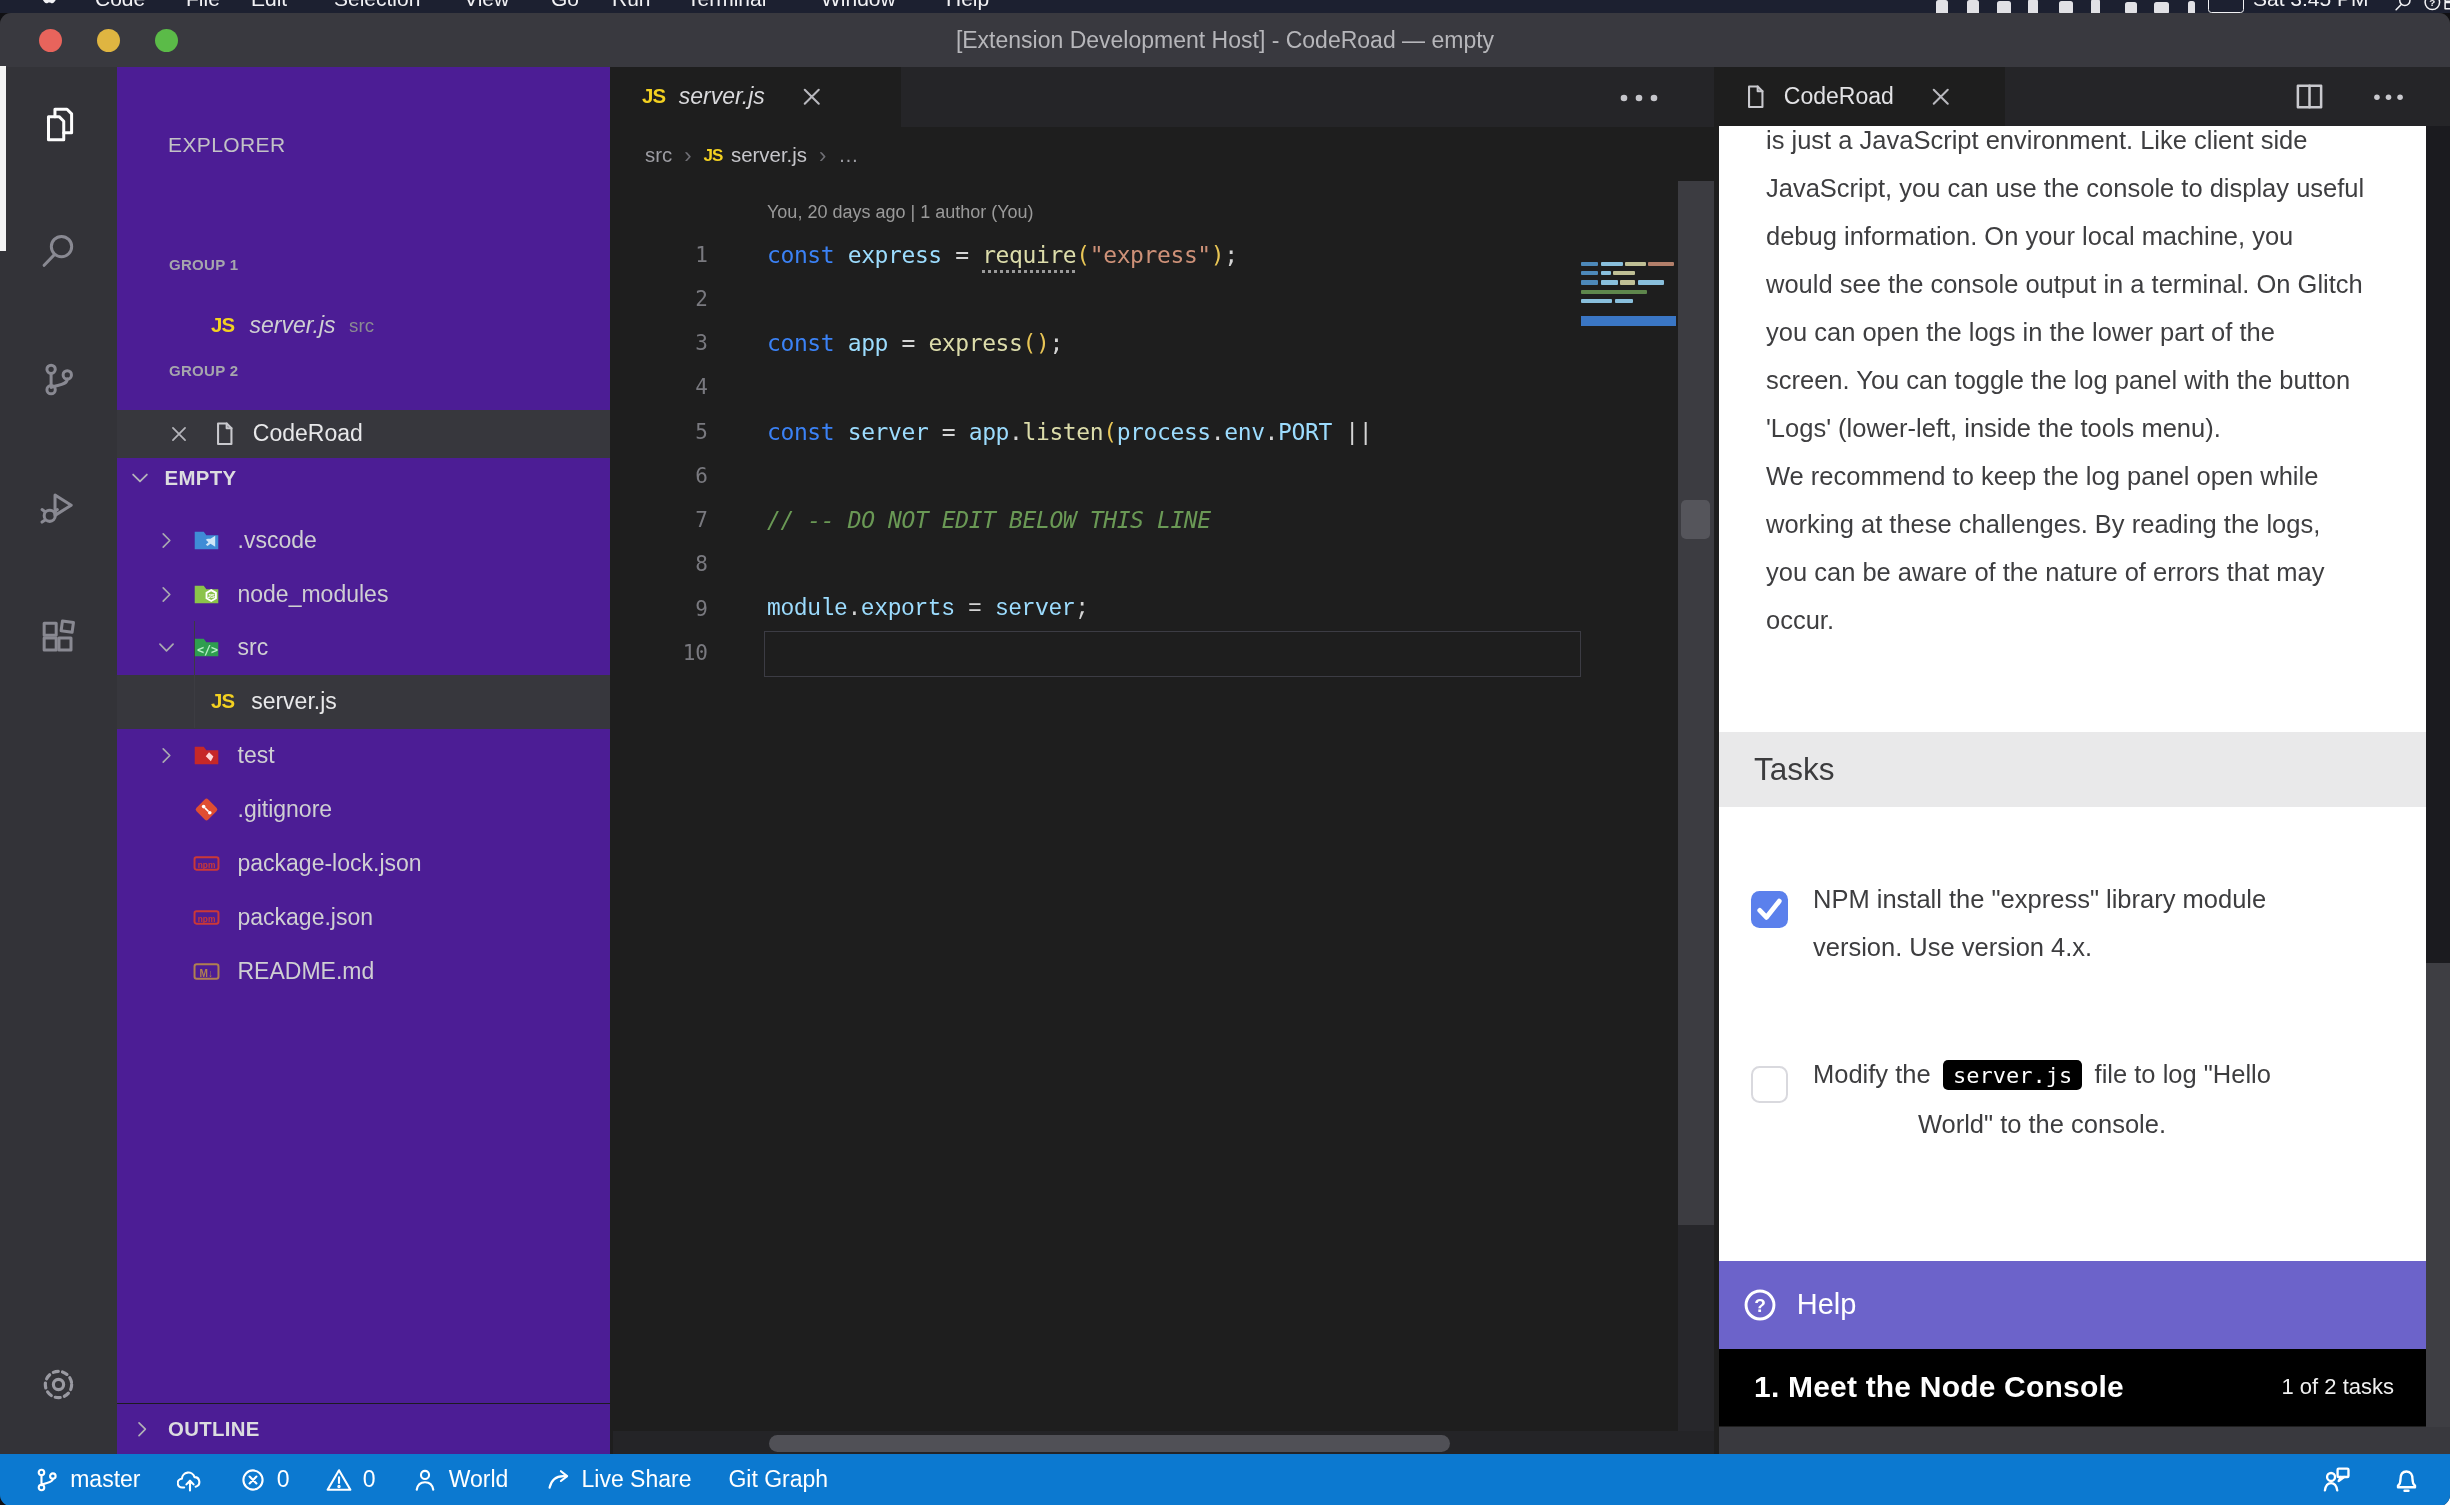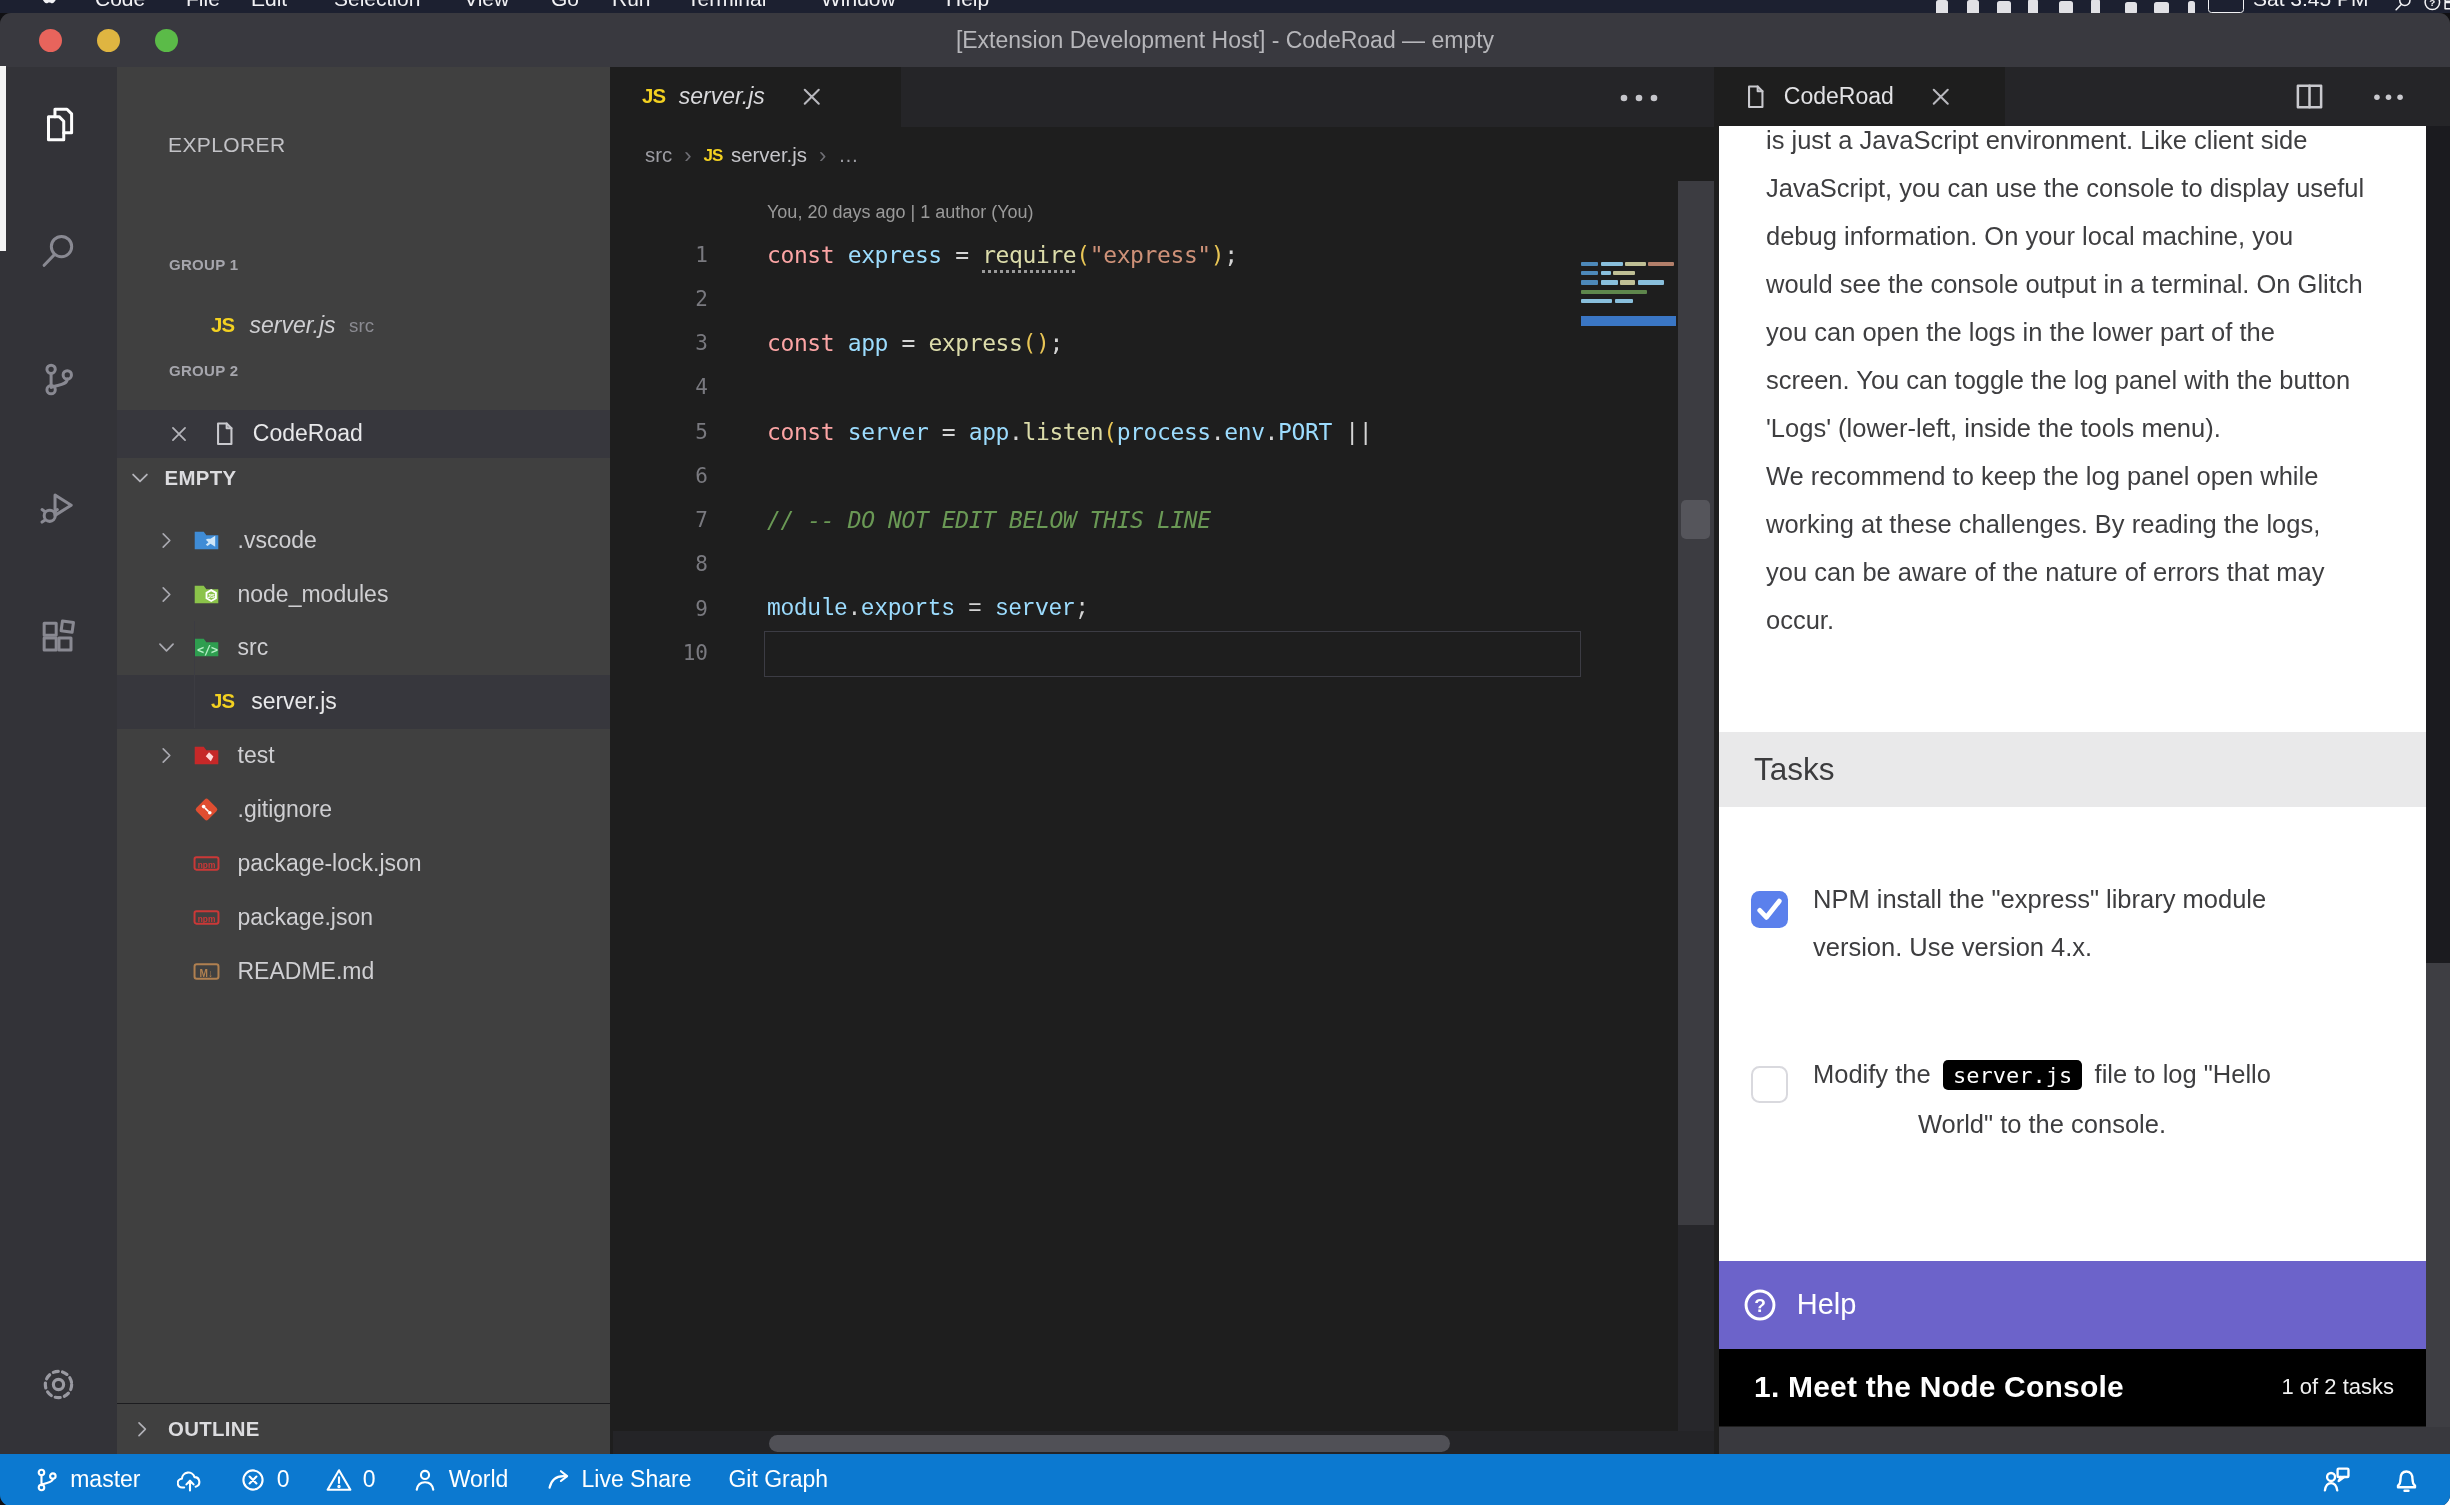--- a/index.html
+++ b/index.html
@@ -28,21 +28,21 @@
 
   
   #activitybar{left:0;top:54px;width:117px;height:1388px;background:#333338}
   .act-item{position:absolute;left:0;width:117px;height:78px;display:flex;align-items:center;justify-content:center;color:#898992}
   .act-item.active{color:#fdfdfd;border-left:2.6px solid #ffffff}
   .act-item .ic{width:37px;height:37px}
   #settings-gear{position:absolute;left:0;width:117px;height:68px;display:flex;align-items:center;justify-content:center;color:#9a9aa2}
   #settings-gear .ic{width:39px;height:39px}
 
   
-  #sidebar{left:117px;top:54px;width:493px;height:1388px;background:#404040}
+  #sidebar{left:117px;top:54px;width:493px;height:1388px;background:#4c1d95}
   #sidebar-title{left:51px;top:66px;font-size:21px;color:#c2c2c6;letter-spacing:0.4px}
   .sect-band{position:absolute;left:0;width:493px;background:#313136;display:flex;align-items:center;color:#e0e0e3;font-weight:bold;font-size:20.4px;letter-spacing:0.3px}
   .sect-plain{position:absolute;left:0;width:493px;display:flex;align-items:center;color:#dcdcdf;font-weight:bold;font-size:20.4px;letter-spacing:0.3px}
   .chev{width:22px;height:22px;color:#b4b4ba;flex:0 0 auto}
   .row{position:absolute;left:0;width:493px;display:flex;align-items:center;color:#cfcfd2;font-size:23px;white-space:nowrap}
   .row.selected{background:#37373d;color:#e8e8ea}
   .row .detail{color:#8b8b92;font-size:18.7px;margin-left:13.6px}
   .group-label{position:absolute;color:#a6a6ad;font-weight:bold;font-size:15px;letter-spacing:0.3px}
   .js-badge{color:#f3d121;font-weight:bold;font-size:20.4px;letter-spacing:-0.9px}
   .indent-guide{position:absolute;width:0.9px;background:#3c3c42}
@@ -52,21 +52,21 @@
   #tab-server{left:613px;top:54px;width:288px;height:60px;background:#1e1e1e;display:flex;align-items:center;padding-left:29px;box-sizing:border-box}
   #tab-server .lbl{color:#d9d9dc;font-style:italic;font-size:23px;margin-left:13.6px}
   .tab-close{width:25.5px;height:25.5px;color:#b8b8be;margin-left:34px}
   #editor-more{left:1615px;top:73px;width:48px;height:24px;color:#c5c5ca}
   #breadcrumb{left:645px;top:113px;height:60px;display:flex;align-items:center;color:#9d9da3;font-size:20.4px}
   #breadcrumb .sep{margin:0 12px;color:#6f6f75;font-size:22px}
   #breadcrumb .js-badge{font-size:17px;margin-right:8.5px}
   #codelens{left:767px;top:183px;height:32px;line-height:32px;color:#9a9a9a;font-size:18px}
   .lnum{position:absolute;left:613px;width:95px;text-align:right;height:46px;line-height:46px;color:#79797f;font-size:21px;font-family:"DejaVu Sans Mono",monospace}
   .cline{position:absolute;left:767px;height:46px;line-height:46px;font-size:23px;font-family:"DejaVu Sans Mono",monospace;letter-spacing:-0.4px;white-space:pre}
-  .tk-kw{color:#fca5a5}.tk-vr{color:#9cdcfe}.tk-fn{color:#dcdcaa}.tk-st{color:#ce9178}
+  .tk-kw{color:#3b82f6}.tk-vr{color:#9cdcfe}.tk-fn{color:#dcdcaa}.tk-st{color:#ce9178}
   .tk-op{color:#d4d4d4}.tk-br{color:#e8c555}.tk-cm{color:#6a9955}
   .tk-u{text-decoration:underline dotted #9b9b9b 2.6px;text-underline-offset:6.8px}
   #current-line{left:764px;top:618px;width:817px;height:46px;border:1.7px solid #3c3c44;box-sizing:border-box}
 
   
   #minimap{left:1581px;top:249px;width:95px;height:70px}
   .mm-row{position:absolute;height:4.3px;display:flex;gap:2.6px}
   .mm-seg{height:4.3px;border-radius:0.9px}
   #mm-sel{position:absolute;left:0;top:54px;width:95px;height:10.2px;background:#3a76c4}
   #ed-vscroll{left:1678px;top:168px;width:36px;height:1045px;background:#3c3c41}

